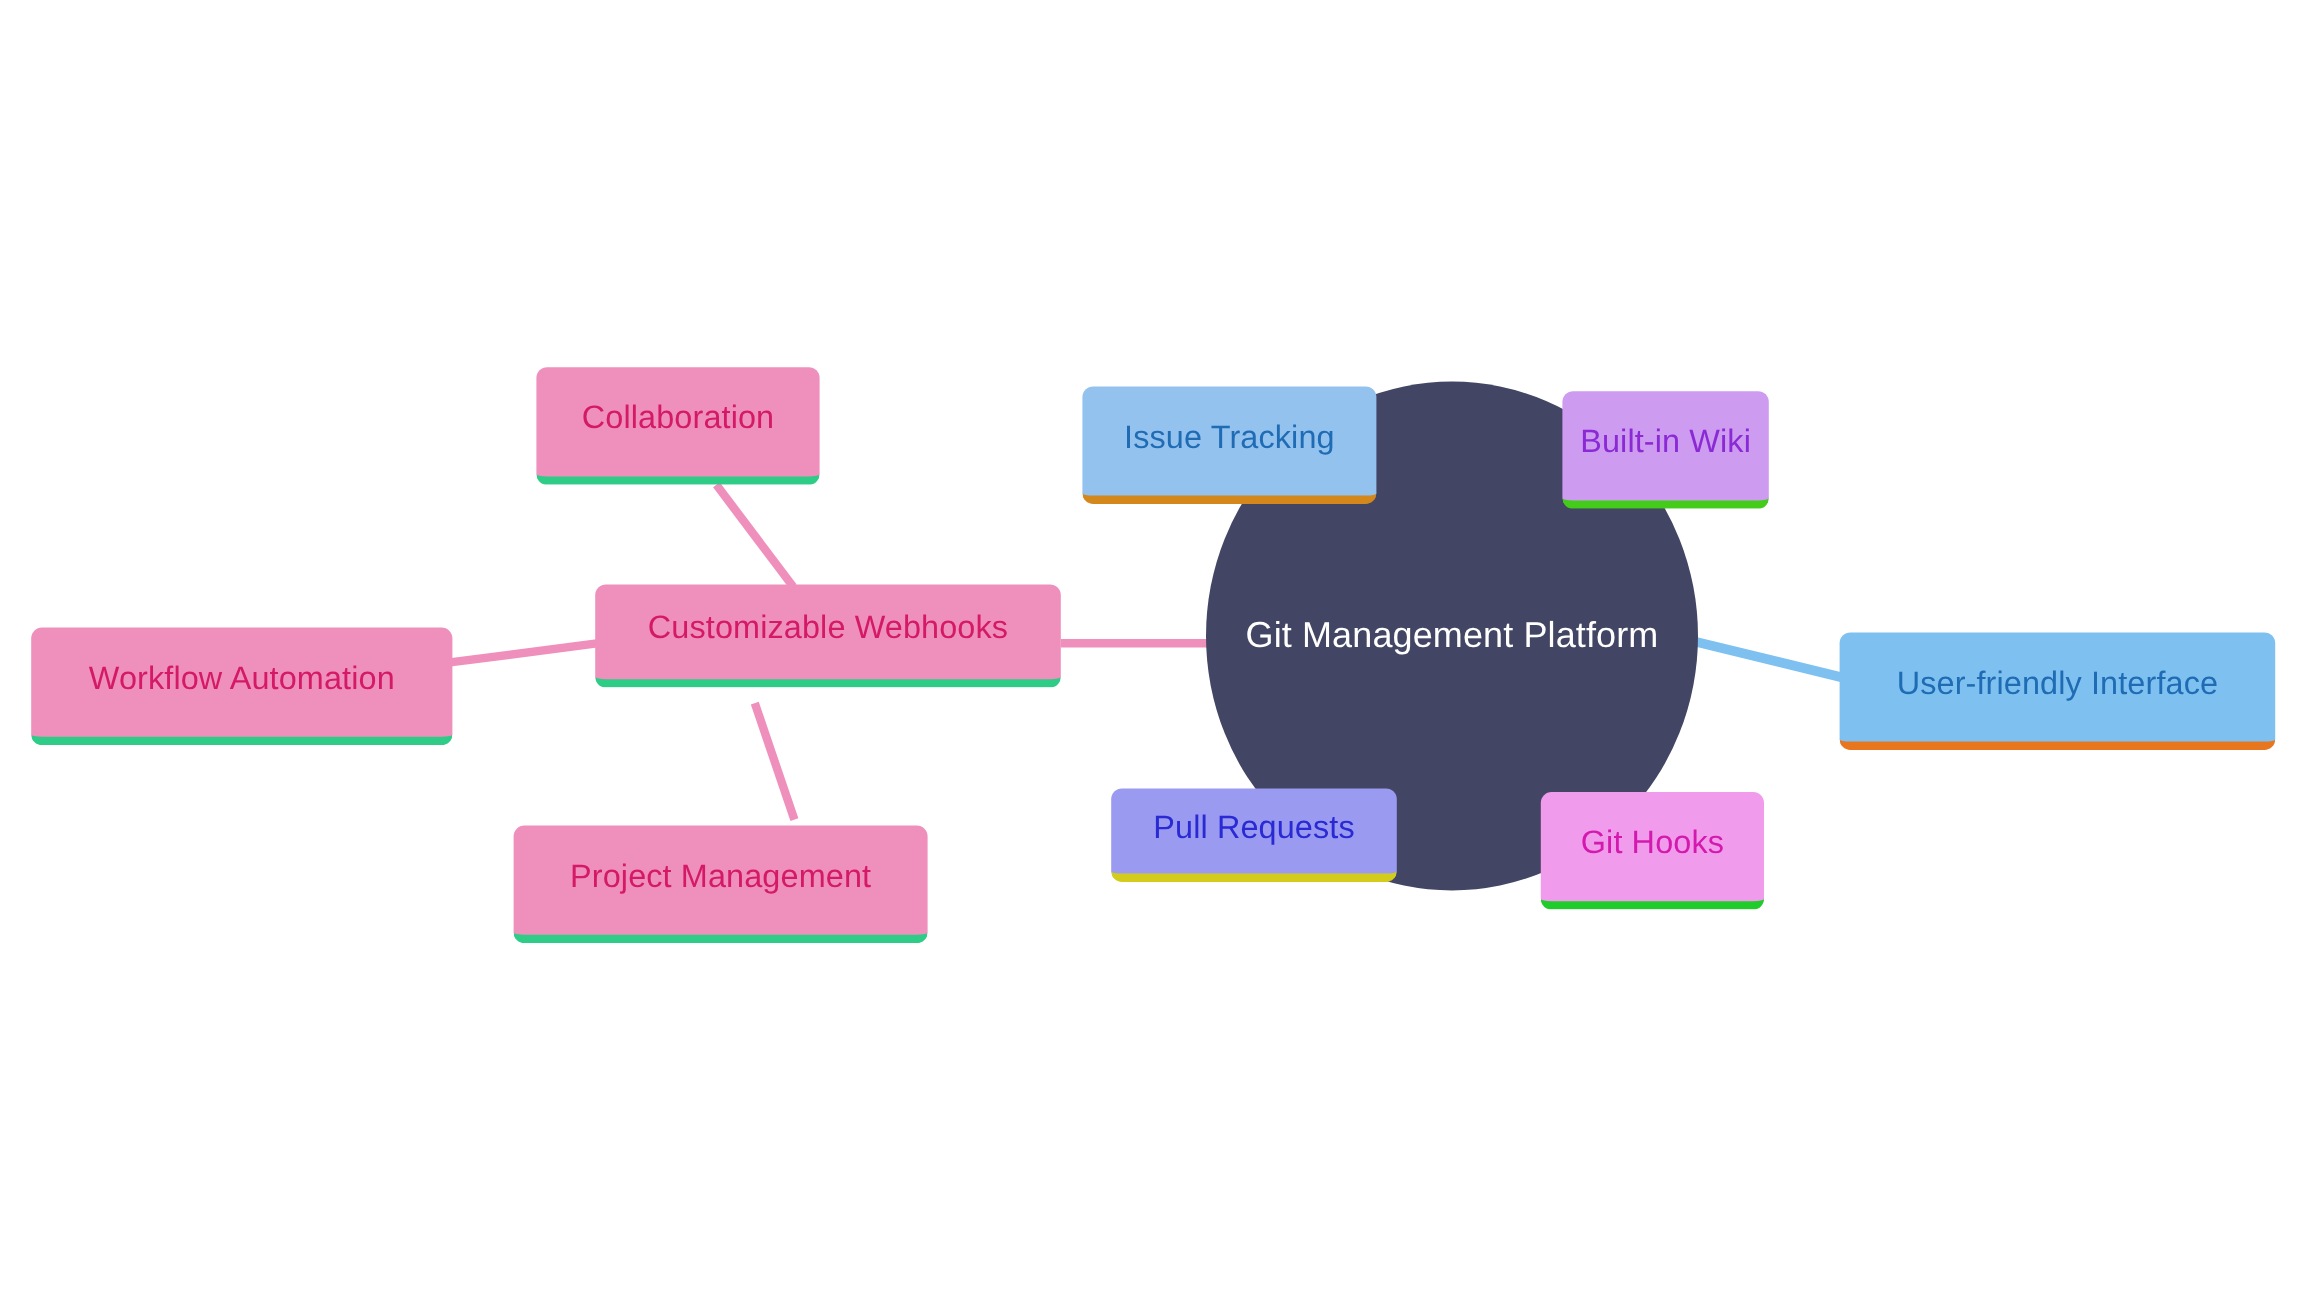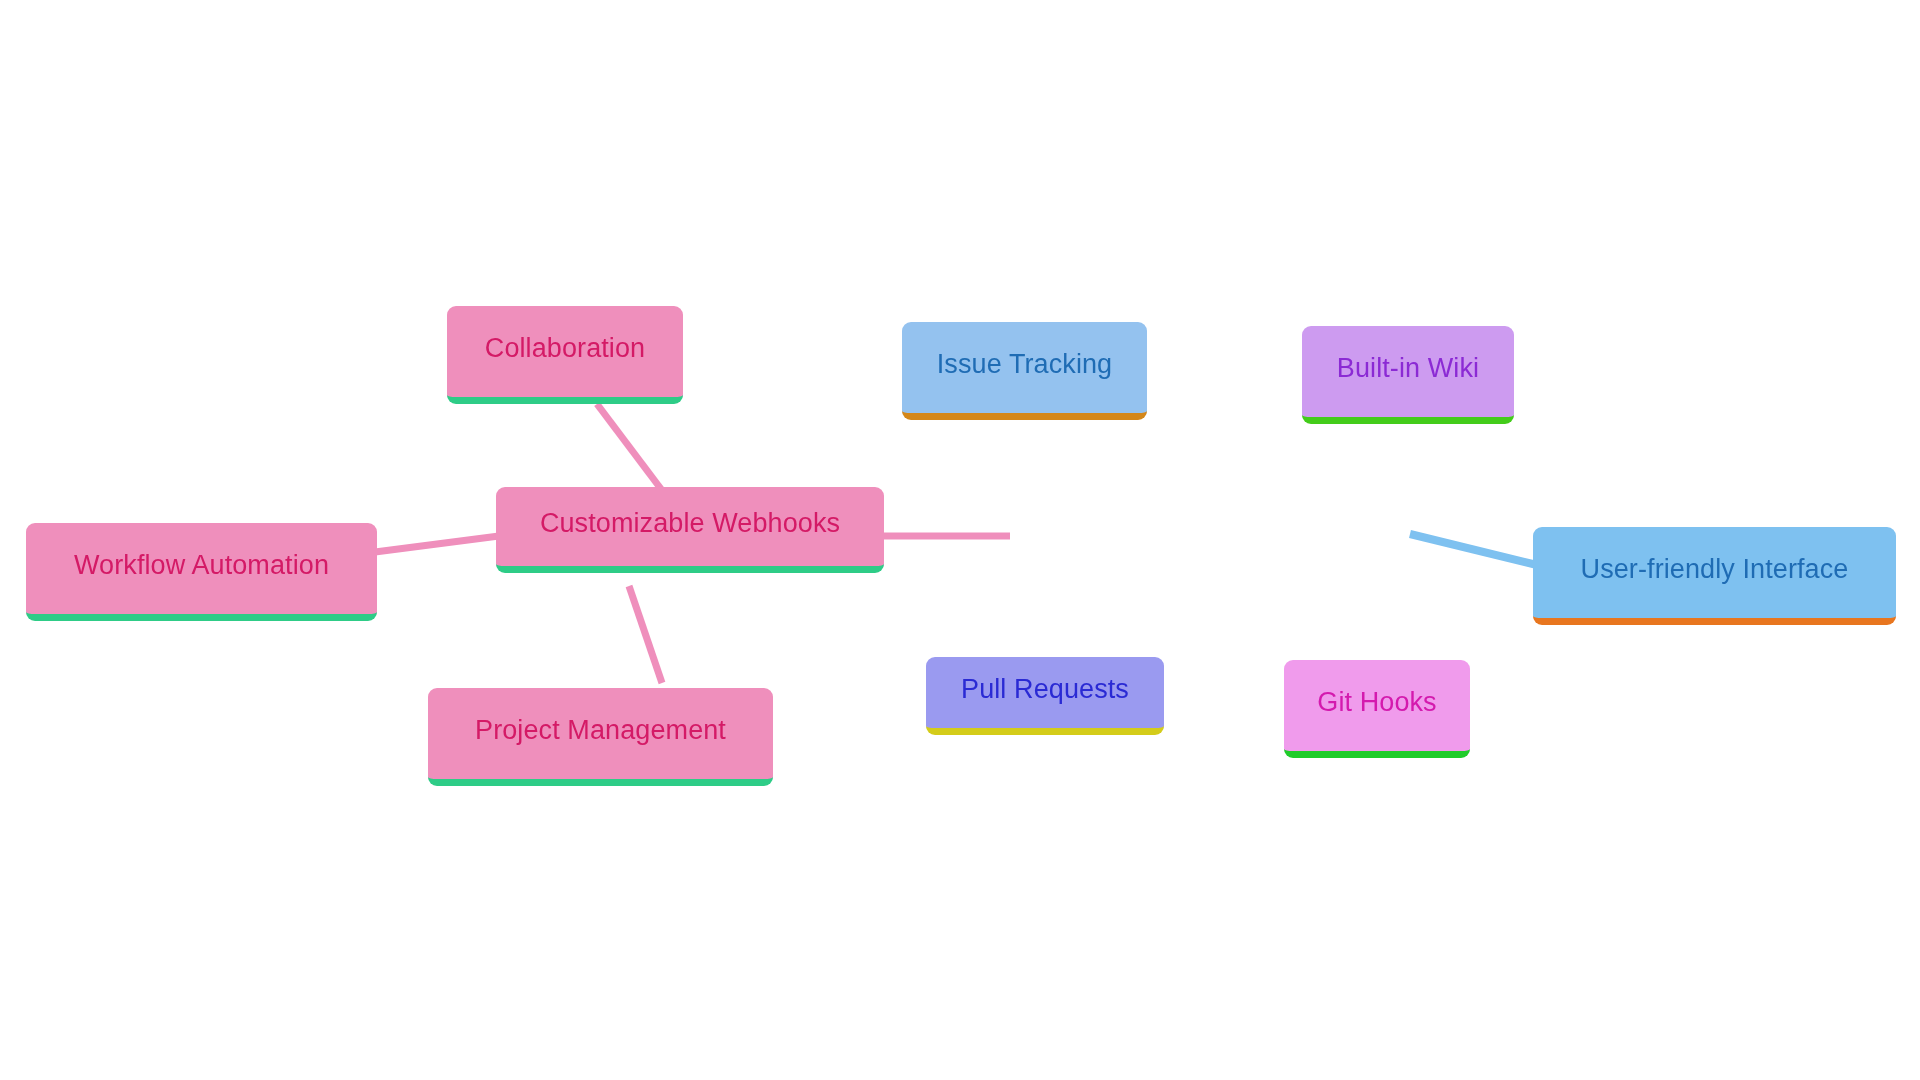--- a/index.html
+++ b/index.html
@@ -78,38 +78,41 @@
 <div id="mindmap-canvas">
 
   <svg id="connector-layer" viewBox="0 0 1920 1080" xmlns="http://www.w3.org/2000/svg">
     <path d="M 884 536 L 1010 536" stroke="#ef8fbc" stroke-width="7" fill="none" stroke-linecap="butt"></path>
     <path d="M 1410 534 L 1537 565" stroke="#7ec1f0" stroke-width="8" fill="none" stroke-linecap="butt"></path>
     <path d="M 597 404 L 661 489" stroke="#ef8fbc" stroke-width="7" fill="none" stroke-linecap="butt"></path>
     <path d="M 375 552 L 499 536" stroke="#ef8fbc" stroke-width="7" fill="none" stroke-linecap="butt"></path>
     <path d="M 629 586 L 662 683" stroke="#ef8fbc" stroke-width="7" fill="none" stroke-linecap="butt"></path>
   </svg>
 
+  <div class="root-node" style="left: 1005px; top: 318px; width: 410px; height: 424px; background: rgb(66, 69, 99);">
+    <span class="root-label" style="color: rgb(255, 255, 255);">Git Management Platform</span>
+  </div>
 
   <div id="node-list">
       <div class="node-box" style="left: 447px; top: 306px; width: 236px; height: 98px; background: rgb(239, 143, 188); border-bottom-color: rgb(46, 204, 135); align-items: center;">
         <span class="node-label" style="color: rgb(212, 26, 102);">Collaboration</span>
       </div>
       <div class="node-box" style="left: 496px; top: 487px; width: 388px; height: 86px; background: rgb(239, 143, 188); border-bottom-color: rgb(46, 204, 135);">
         <span class="node-label" style="color: rgb(212, 26, 102);">Customizable Webhooks</span>
       </div>
       <div class="node-box" style="left: 26px; top: 523px; width: 351px; height: 98px; background: rgb(239, 143, 188); border-bottom-color: rgb(46, 204, 135);">
         <span class="node-label" style="color: rgb(212, 26, 102);">Workflow Automation</span>
       </div>
       <div class="node-box" style="left: 428px; top: 688px; width: 345px; height: 98px; background: rgb(239, 143, 188); border-bottom-color: rgb(46, 204, 135);">
         <span class="node-label" style="color: rgb(212, 26, 102);">Project Management</span>
       </div>
       <div class="node-box" style="left: 902px; top: 322px; width: 245px; height: 98px; background: rgb(148, 194, 239); border-bottom-color: rgb(212, 135, 26);">
         <span class="node-label" style="color: rgb(31, 108, 180);">Issue Tracking</span>
       </div>
-      <div class="node-box" style="left: 1302px; top: 326px; width: 212px; height: 98px; background: rgb(205, 155, 240); border-bottom-color: rgb(67, 204, 26);">
+      <div class="node-box" style="left: 1302px; top: 326px; width: 172px; height: 98px; background: rgb(205, 155, 240); border-bottom-color: rgb(67, 204, 26);">
         <span class="node-label" style="color: rgb(139, 42, 212);">Built-in Wiki</span>
       </div>
       <div class="node-box" style="left: 1533px; top: 527px; width: 363px; height: 98px; background: rgb(126, 193, 240); border-bottom-color: rgb(232, 118, 31);">
         <span class="node-label" style="color: rgb(31, 108, 180);">User-friendly Interface</span>
       </div>
       <div class="node-box" style="left: 926px; top: 657px; width: 238px; height: 78px; background: rgb(154, 154, 240); border-bottom-color: rgb(212, 204, 26);">
         <span class="node-label" style="color: rgb(42, 42, 212);">Pull Requests</span>
       </div>
       <div class="node-box" style="left: 1284px; top: 660px; width: 186px; height: 98px; background: rgb(240, 155, 236); border-bottom-color: rgb(31, 204, 42);">
         <span class="node-label" style="color: rgb(212, 26, 174);">Git Hooks</span>

